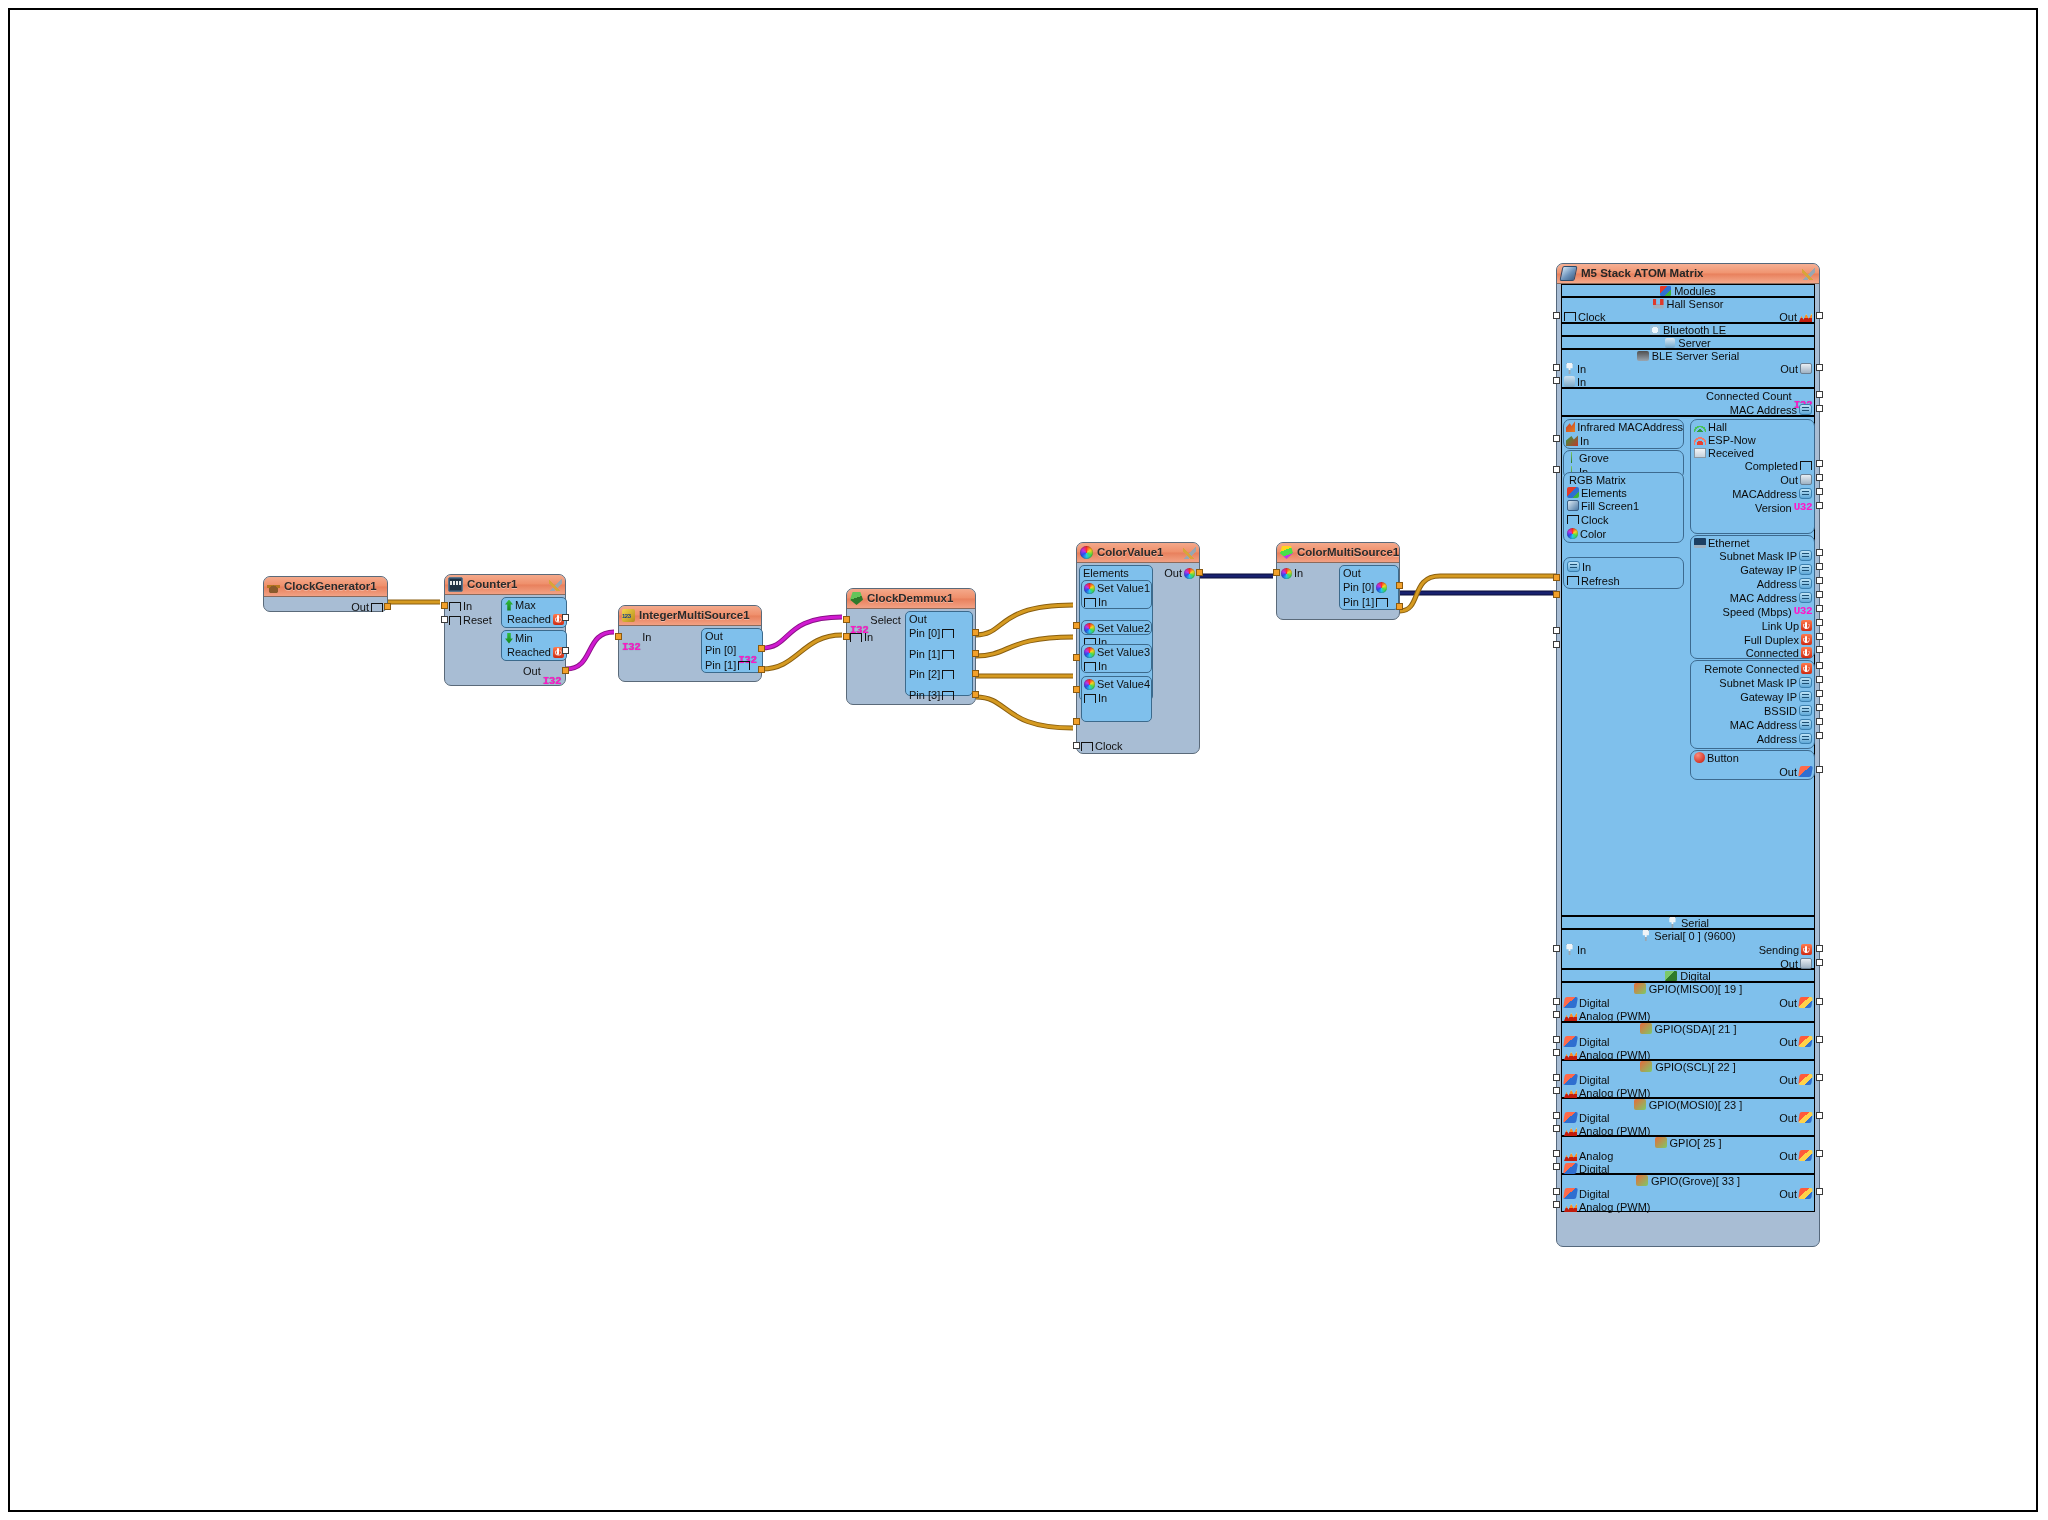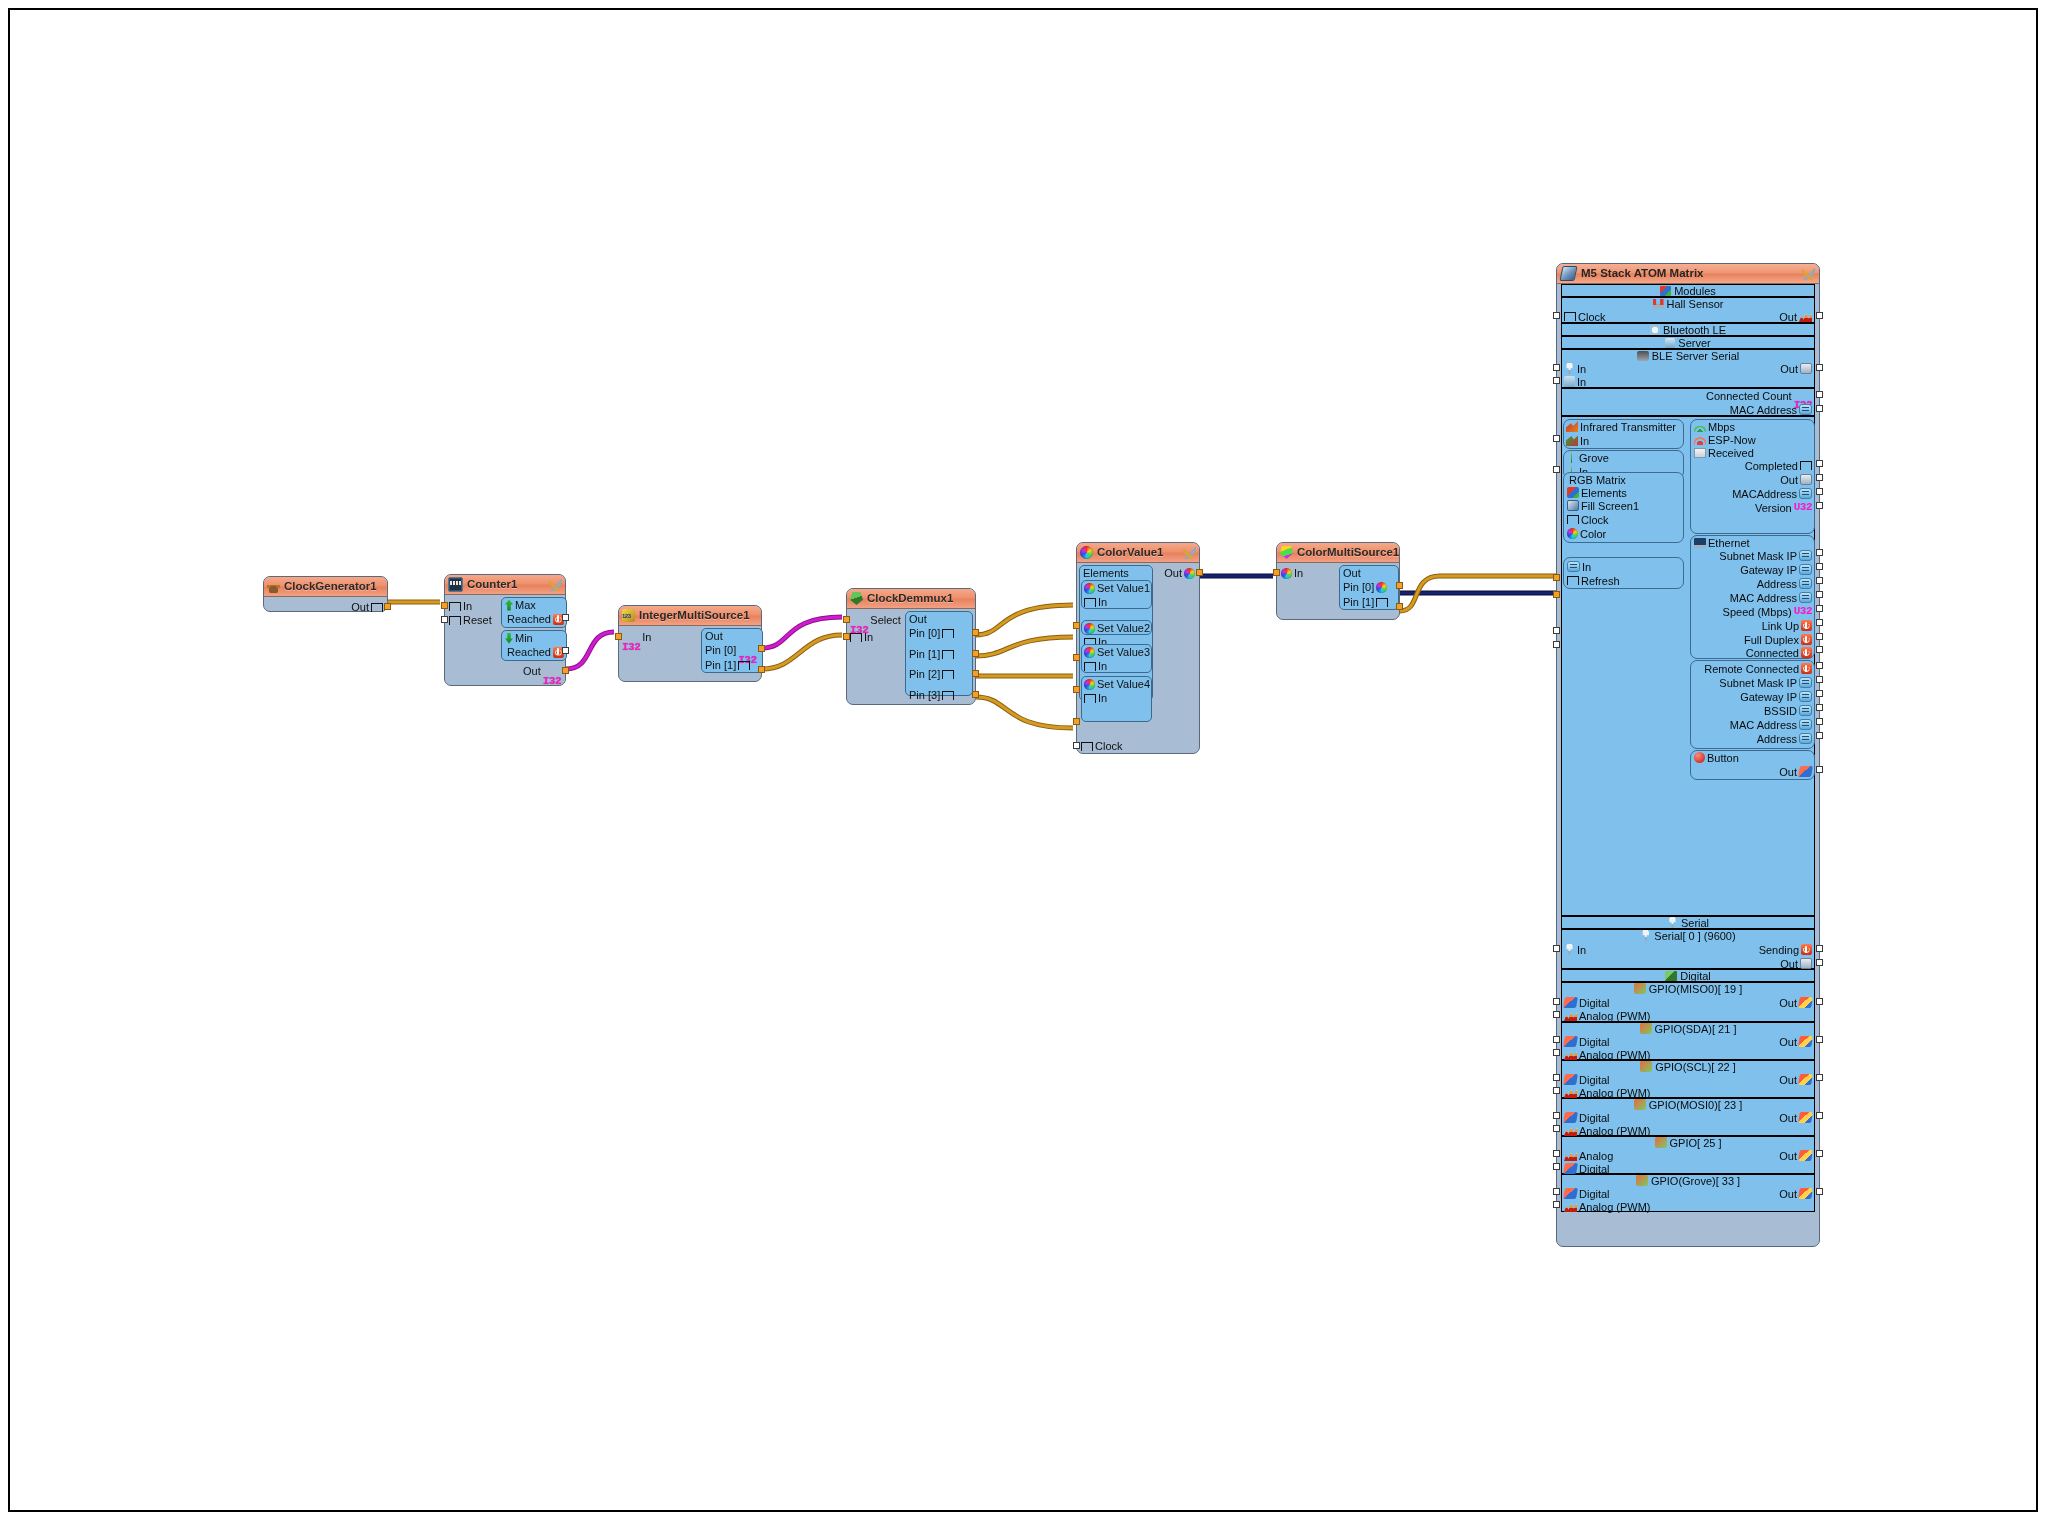--- a/index.html
+++ b/index.html
@@ -484,21 +484,21 @@
     <div class="sq" style="right:-4px;top:127px;"></div>
     <div class="sq" style="right:-4px;top:141px;"></div>
 
     <div class="sect" style="top:152px;height:500px;background:#7fc0ec;">
     </div>
 
     <div class="grp" style="left:6px;top:155px;width:121px;height:30px;">
       <div class="row lft" style="top:0px;">
         <span style="display:inline-block;width:12px;height:11px;background:
            linear-gradient(135deg,#c0392b,#e67e22);clip-path:polygon(0 60%,40% 20%,60% 45%,100% 0,100% 100%,0 100%);"></span>
-        <span>Infrared Transmitter</span>
+        <span>Infrared MACAddress</span>
       </div>
       <div class="row lft" style="top:14px;">
         <span style="display:inline-block;width:12px;height:11px;background:
            linear-gradient(135deg,#2f9e44,#c0392b);clip-path:polygon(0 50%,45% 10%,65% 40%,100% 5%,100% 100%,0 100%);"></span>
         <span>In</span>
       </div>
     </div>
     <div class="sq" style="left:-4px;top:171px;"></div>
 
     <div class="grp" style="left:6px;top:186px;width:121px;height:29px;">
@@ -553,21 +553,21 @@
       </div>
     </div>
     <div class="sq" style="left:-4px;top:363px;"></div>
     <div class="sq" style="left:-4px;top:377px;"></div>
 
     <div class="grp" style="left:133px;top:155px;width:125px;height:115px;">
       <div class="row lft" style="top:0px;padding-left:3px;">
         <span style="display:inline-block;width:12px;height:10px;background:
            radial-gradient(circle at 50% 100%,#2f9e44 0 22%,transparent 23%),
            radial-gradient(circle at 50% 100%,transparent 0 40%,#49c35a 41% 55%,transparent 56%);"></span>
-        <span>Mbps</span>
+        <span>Hall</span>
       </div>
       <div class="row lft" style="top:13px;padding-left:3px;">
         <span style="display:inline-block;width:12px;height:11px;background:
            radial-gradient(circle at 50% 90%,#e8402f 0 26%,transparent 27%),
            radial-gradient(circle at 50% 90%,transparent 0 42%,#f07a6a 43% 58%,transparent 59%);"></span>
         <span>ESP-Now</span>
       </div>
       <div class="row lft" style="top:26px;padding-left:3px;">
         <span style="display:inline-block;width:12px;height:10px;background:
            linear-gradient(to bottom,#f2f5f8,#c7d2dc);border:1px solid #8a97a3;box-sizing:border-box;"></span>

